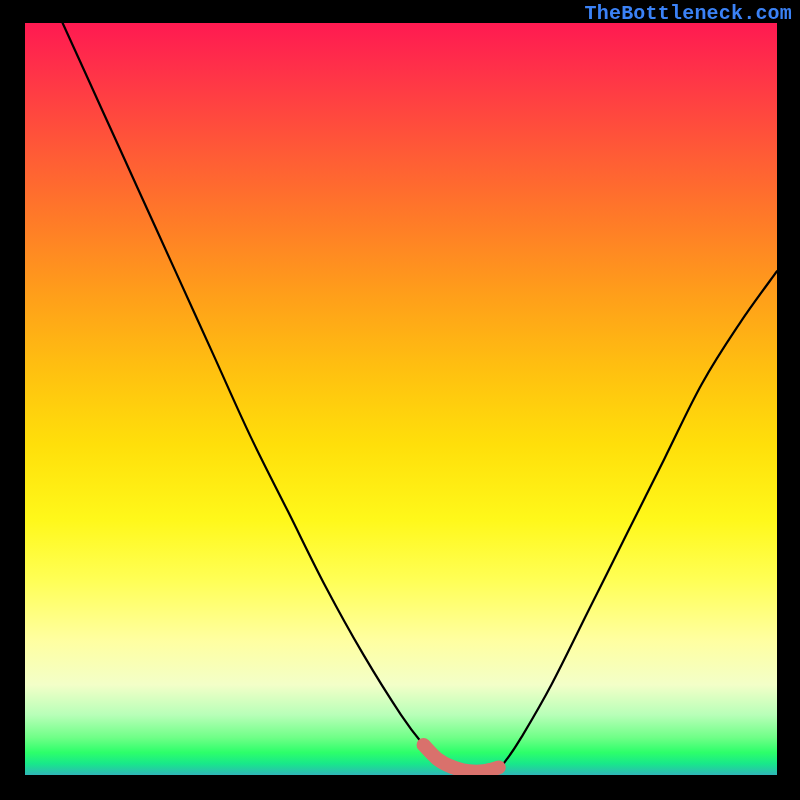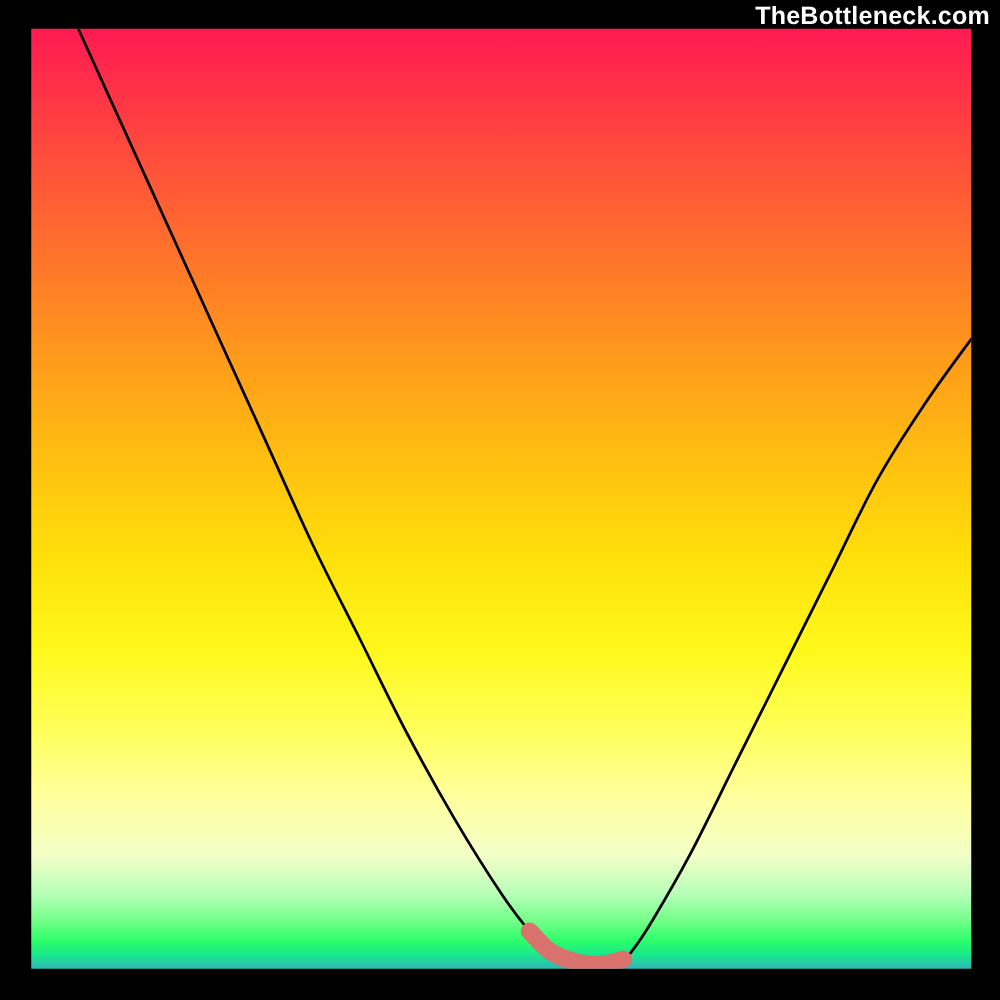--- a/index.html
+++ b/index.html
@@ -38,24 +38,24 @@
   .svg-layer {
     position: absolute;
     left: 0; top: 0;
     width: 752px; height: 752px;
     pointer-events: none;
   }
   .attribution {
     position: absolute;
     top: 2px;
     right: 8px;
-    font-family: Liberation Sans, sans-serif;
+    font-family: Liberation Mono, monospace;
     font-size: 20px;
     font-weight: bold;
-    color: #ffffff;
+    color: #3b82f6;
     letter-spacing: 0.2px;
   }
 </style>
 </head>
 <body>
 
 <div class="frame">
   <div class="attribution">TheBottleneck.com</div>
 
   <div class="plot-area">

